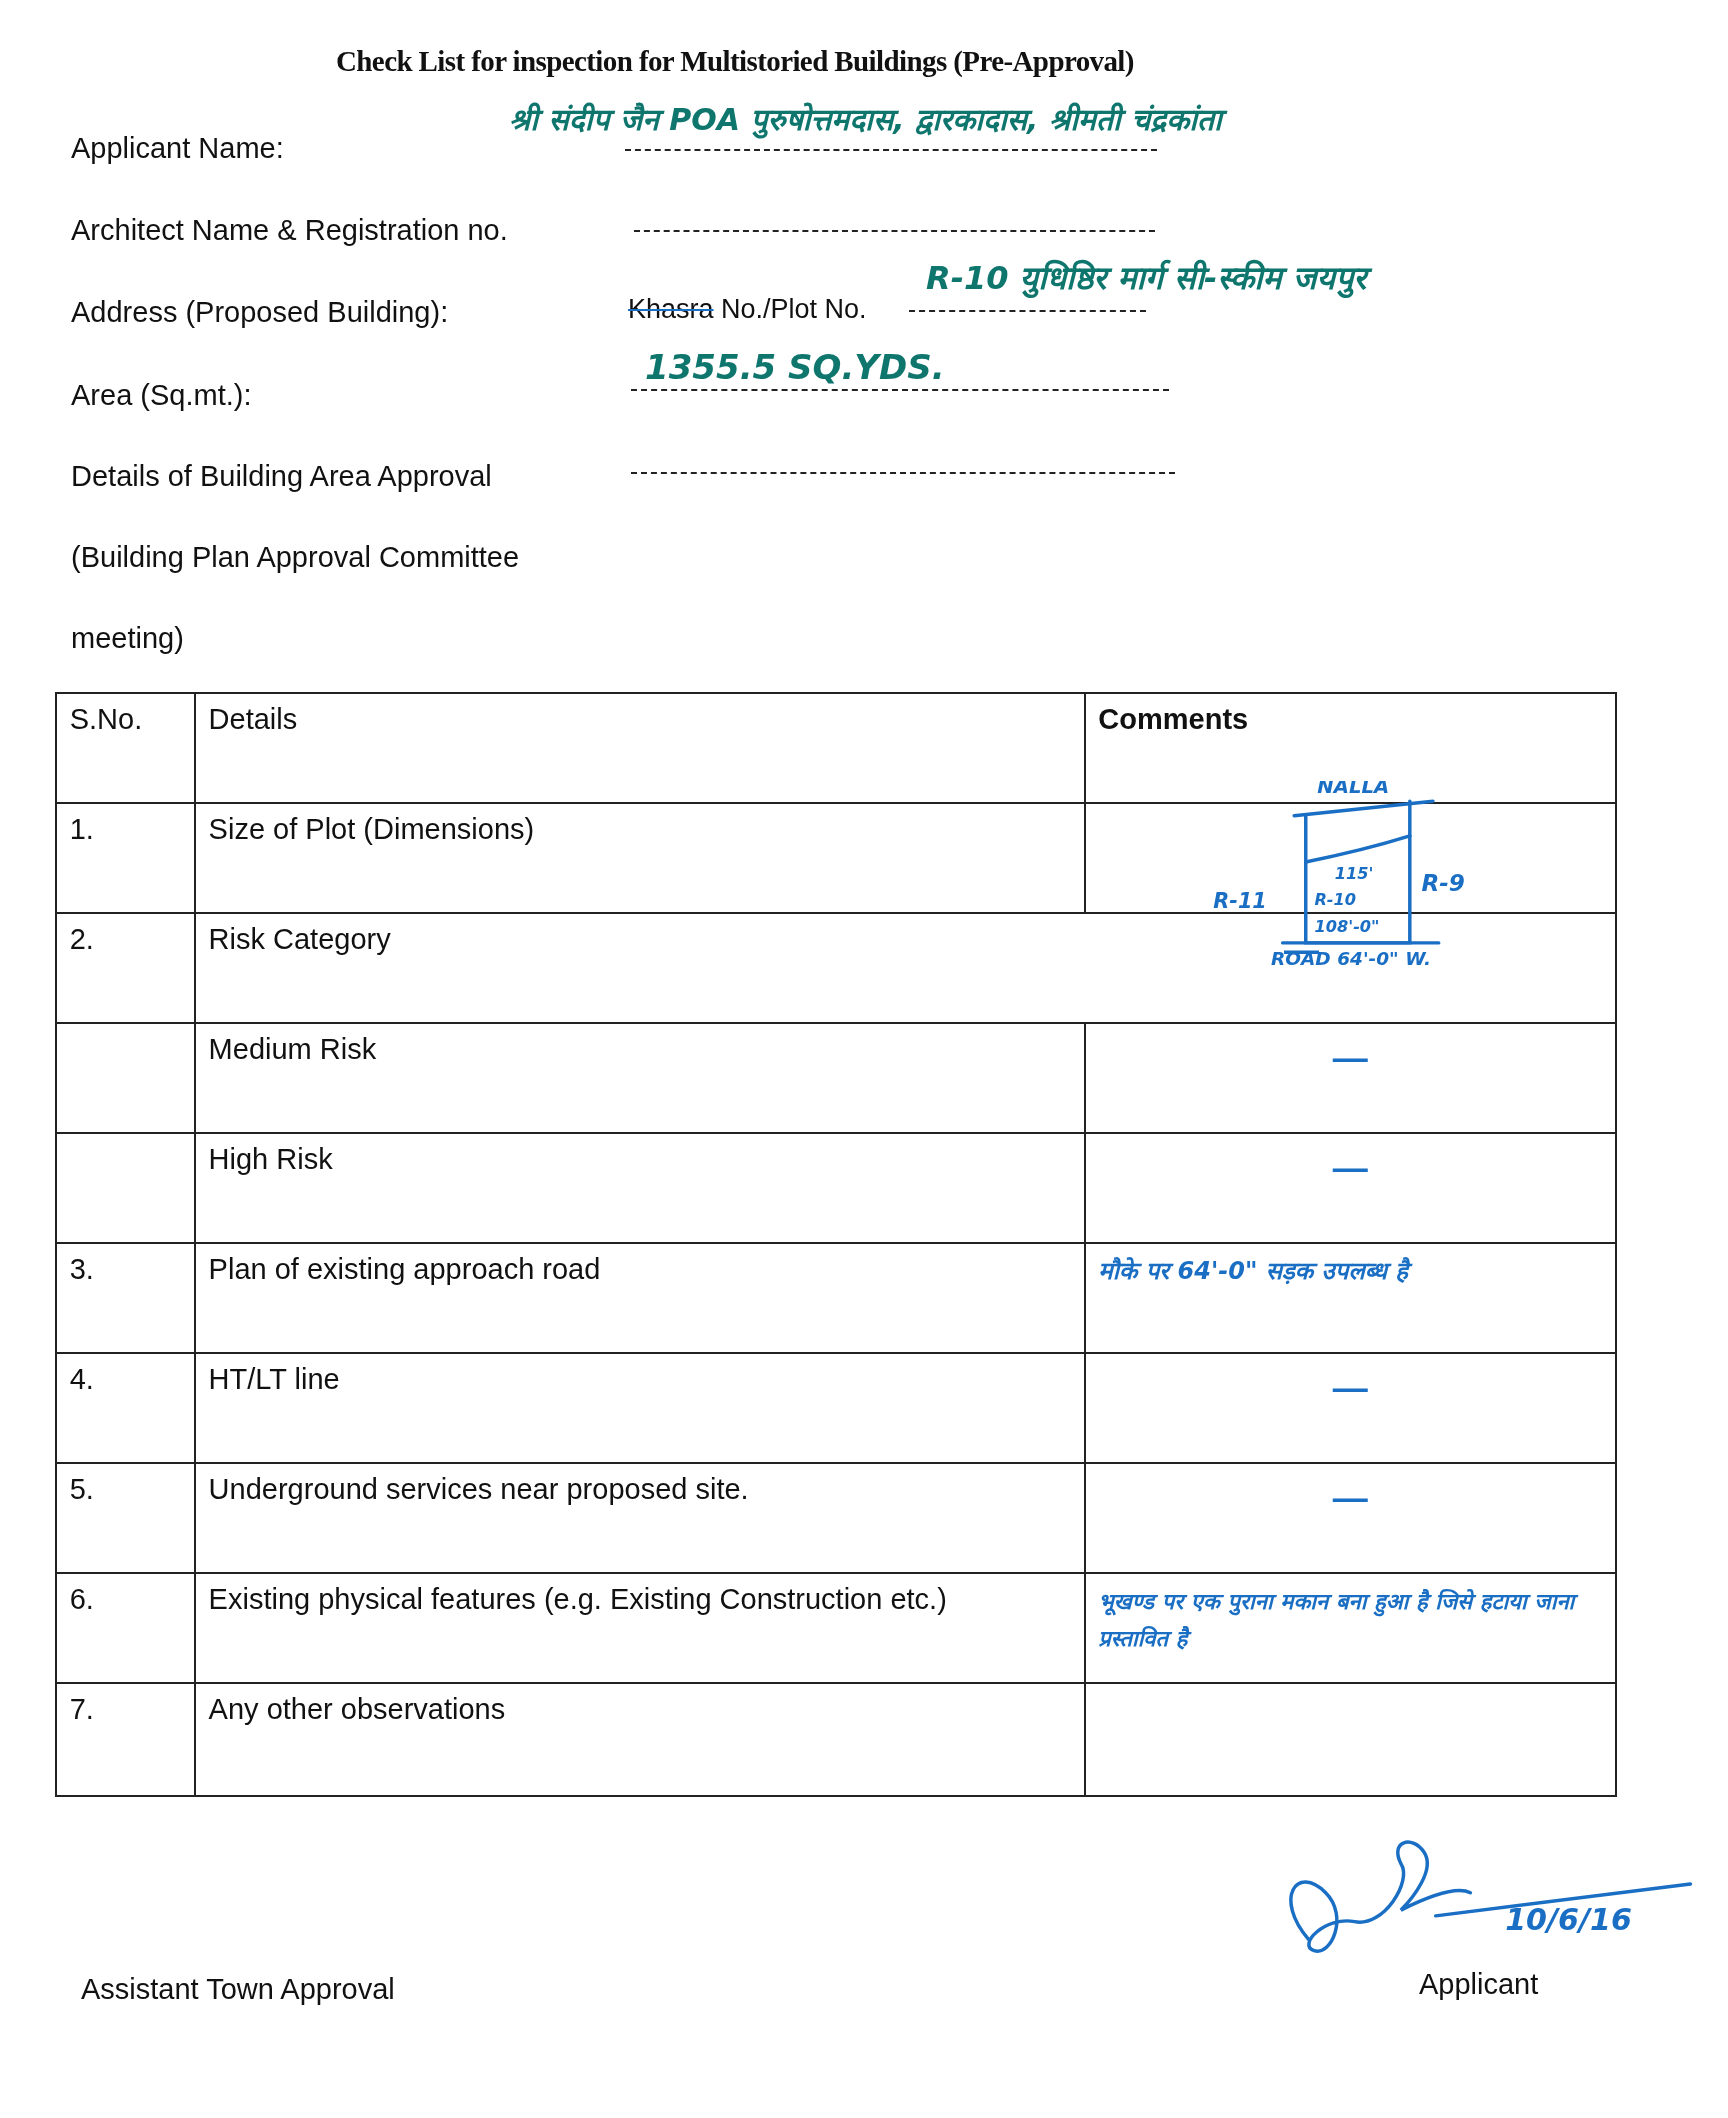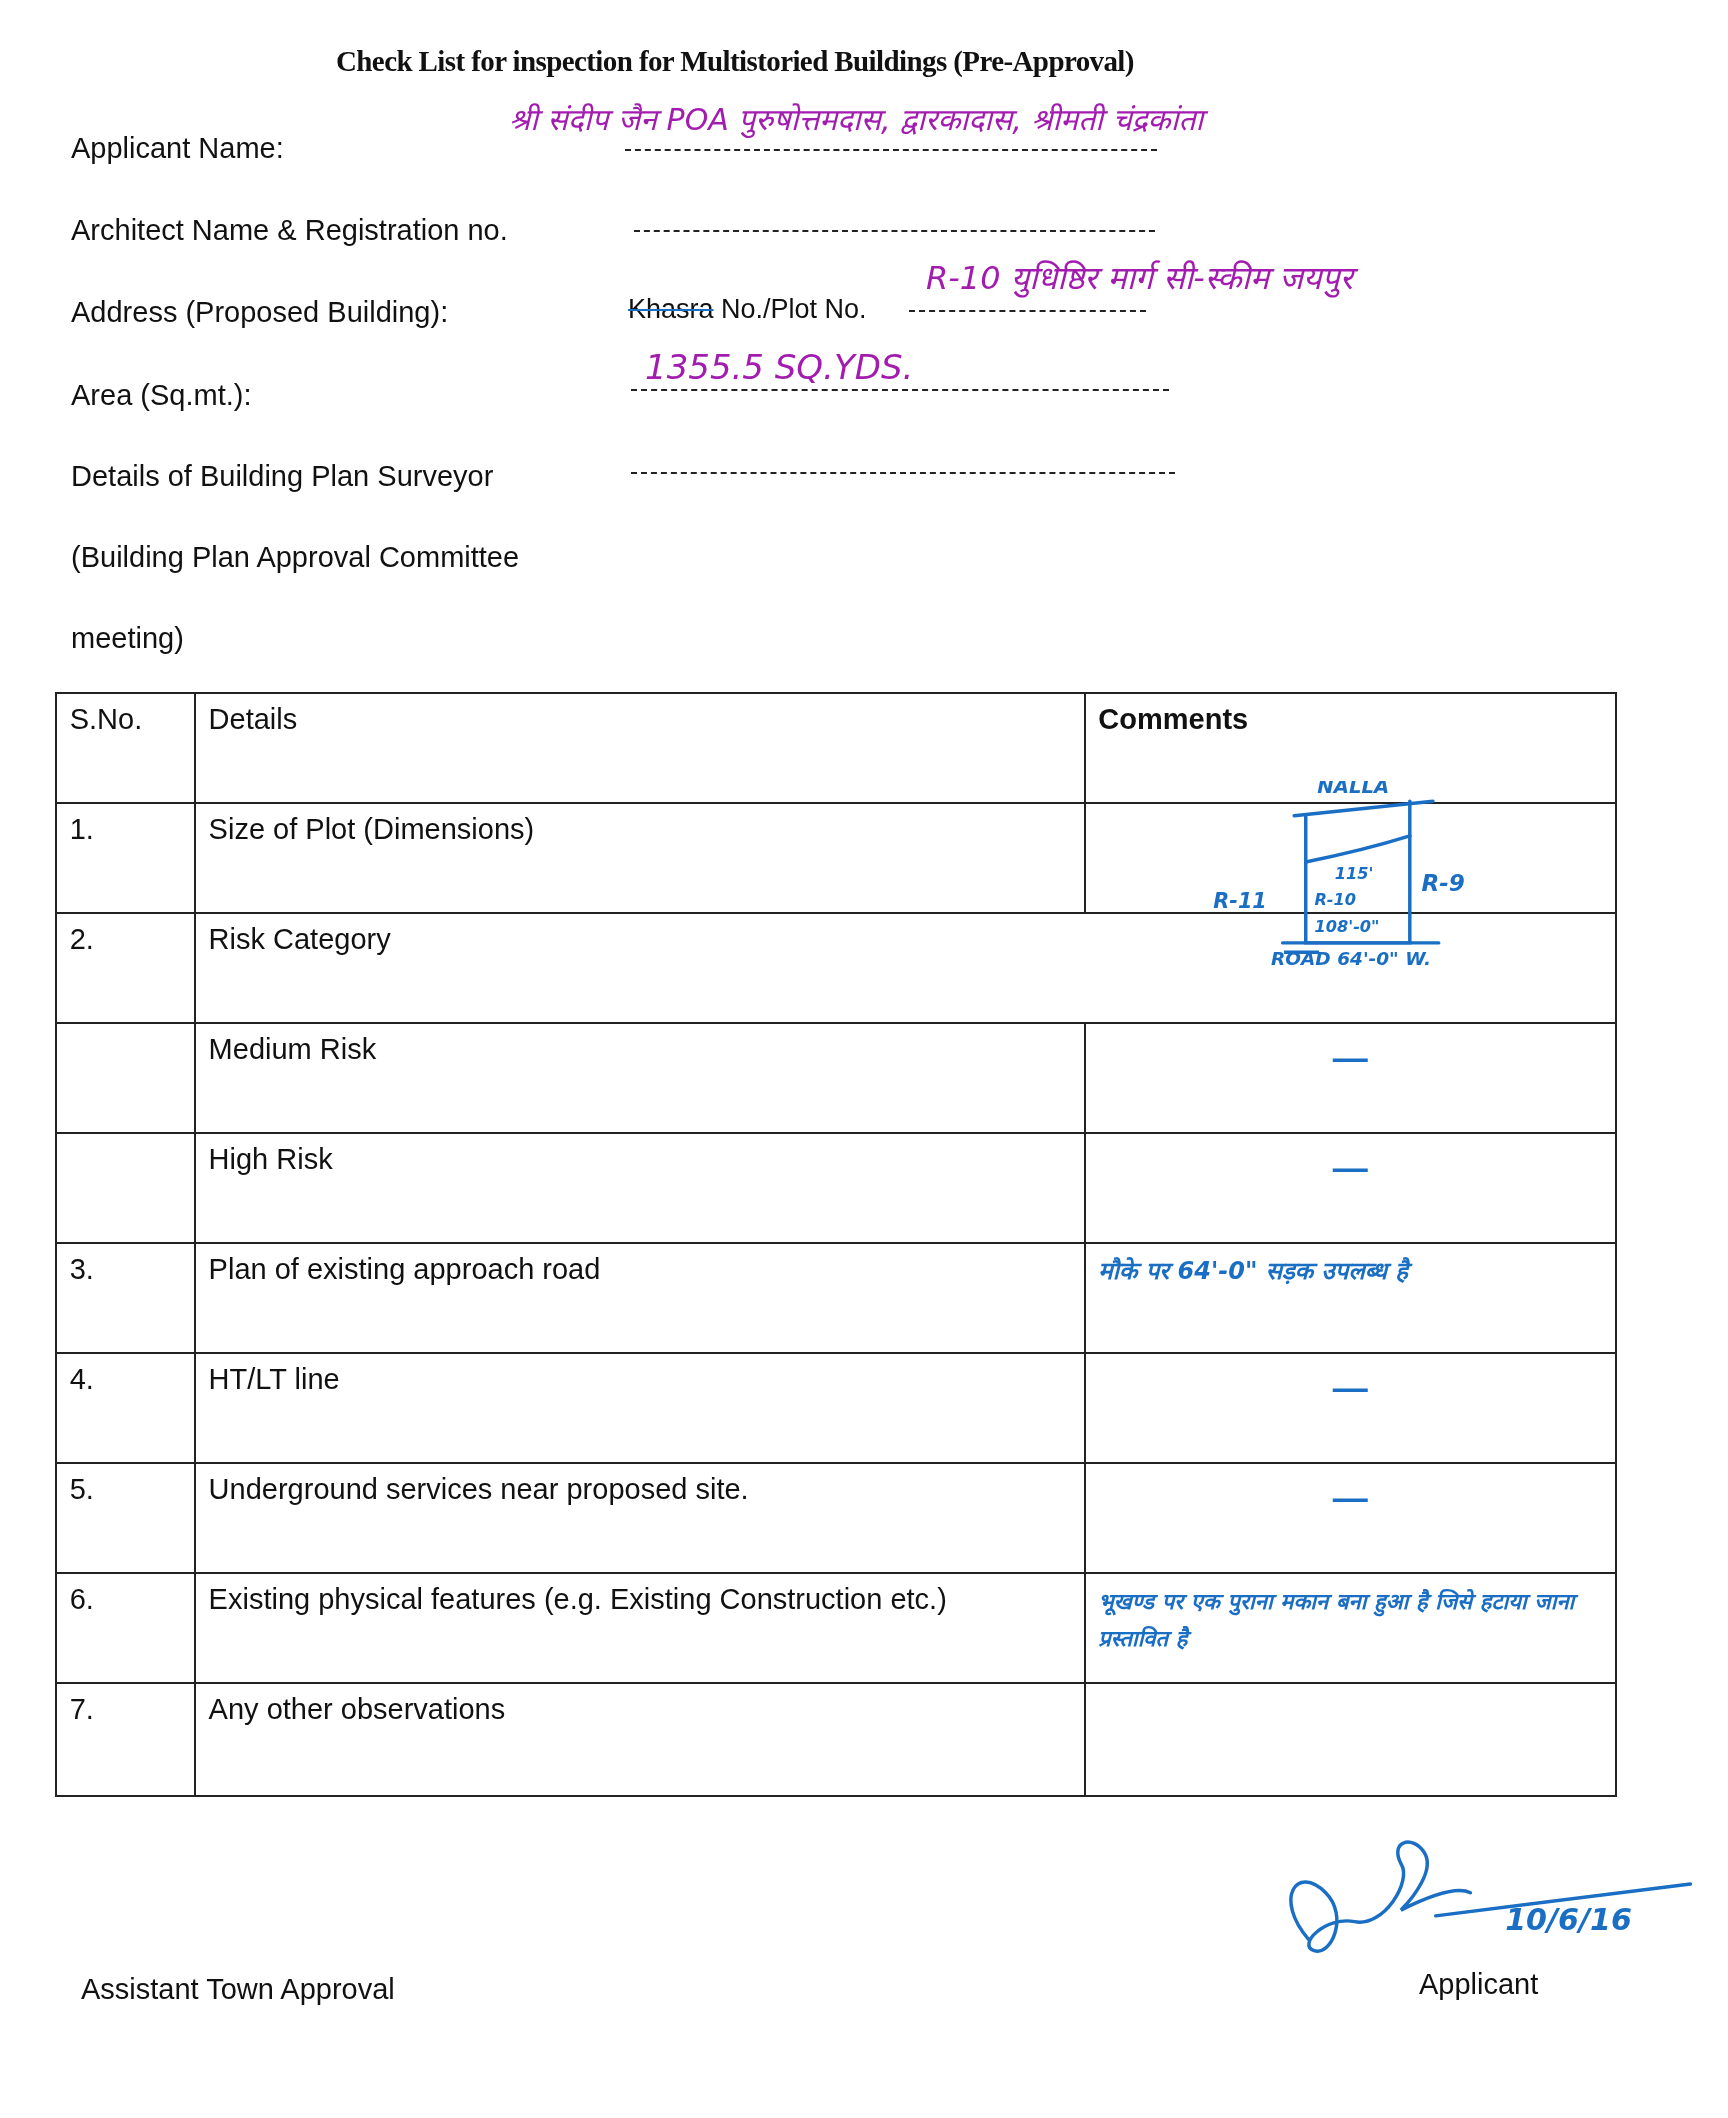--- a/index.html
+++ b/index.html
@@ -1,21 +1,21 @@
 <!DOCTYPE html>
 <html style="font-size:9.3px"><head>
 <meta charset="utf-8">
 <style>
   html, body { margin:0; padding:0; background:#ffffff; }
   body { width:1729px; height:2119px; position:relative; overflow:hidden;
          font-family:"Liberation Sans", "DejaVu Sans", sans-serif; color:#111; }
   .title { position:absolute; left:336px; top:45px; font-size:29px; font-weight:bold; letter-spacing:-0.6px;font-family:Liberation Serif, serif; }
   .lbl { position:absolute; left:71px; font-size:29px; }
   .dash { position:absolute; height:0; border-top:2.3px dashed #222; }
-  .hw { position:absolute; color:#a21caf; font-family:"DejaVu Sans", sans-serif; font-style:italic; font-weight:normal; white-space:nowrap;text-align:right; }
+  .hw { position:absolute; color:#0f766e; font-family:"DejaVu Sans", sans-serif; font-style:italic; font-weight:bold; white-space:nowrap;text-align:right; }
   .khasra { position:absolute; left:628px; top:294px; font-size:27px; }
   .khasra .strike { text-decoration:line-through; text-decoration-color:#1a6fc4; }
   table.grid { position:absolute; left:55px; top:692px; width:1562px; border-collapse:collapse; }
   table.grid td { border:2.3px solid #222; vertical-align:top; font-size:29px; padding:9.3px 12.7px; height:87px; box-sizing:border-box; position:relative; }
   .c1 { width:139px;border-radius:21px; }
   .c2 { width:891px; }
   .c3 { width:532px; }
   .mark { display:block; text-align:center; color:#1a6fc4; font-size:35px; font-weight:bold; margin-top:4.6px; }
   .cell-hw { color:#1a6fc4; font-family:"DejaVu Sans", sans-serif; font-style:italic; font-weight:bold; font-size:24px; line-height:36px; }
   .sketch { position:absolute; left:104px; top:-23px; width:324px; height:185px; }
@@ -37,21 +37,21 @@
 
 <div class="lbl" style="top:296px">Address (Proposed Building):</div>
 <div class="khasra"><span class="strike">Khasra</span><span> No./Plot No.</span></div>
 <div class="dash" style="left:909px; top:310px; width:237px;"></div>
 <div class="hw" style="left:926px; top:255px; font-size:32px;">R-10 युधिष्ठिर मार्ग सी-स्कीम जयपुर</div>
 
 <div class="lbl" style="top:379px">Area (Sq.mt.):</div>
 <div class="hw" style="left:645px; top:347px; font-size:34px;">1355.5 SQ.YDS.</div>
 <div class="dash" style="left:631px; top:389px; width:538px;"></div>
 
-<div class="lbl" style="top:460px">Details of Building Plan Surveyor</div>
+<div class="lbl" style="top:460px">Details of Building Area Approval</div>
 <div class="lbl" style="top:541px">(Building Plan Approval Committee</div>
 <div class="lbl" style="top:622px">meeting)</div>
 <div class="dash" style="left:631px; top:472px; width:544px;"></div>
 
 <table class="grid">
   <tbody>
       <tr style="height:110px">
     <td class="c1">S.No.</td>
     <td class="c2">Details</td>
     <td class="c3" style="font-weight:bold;">

